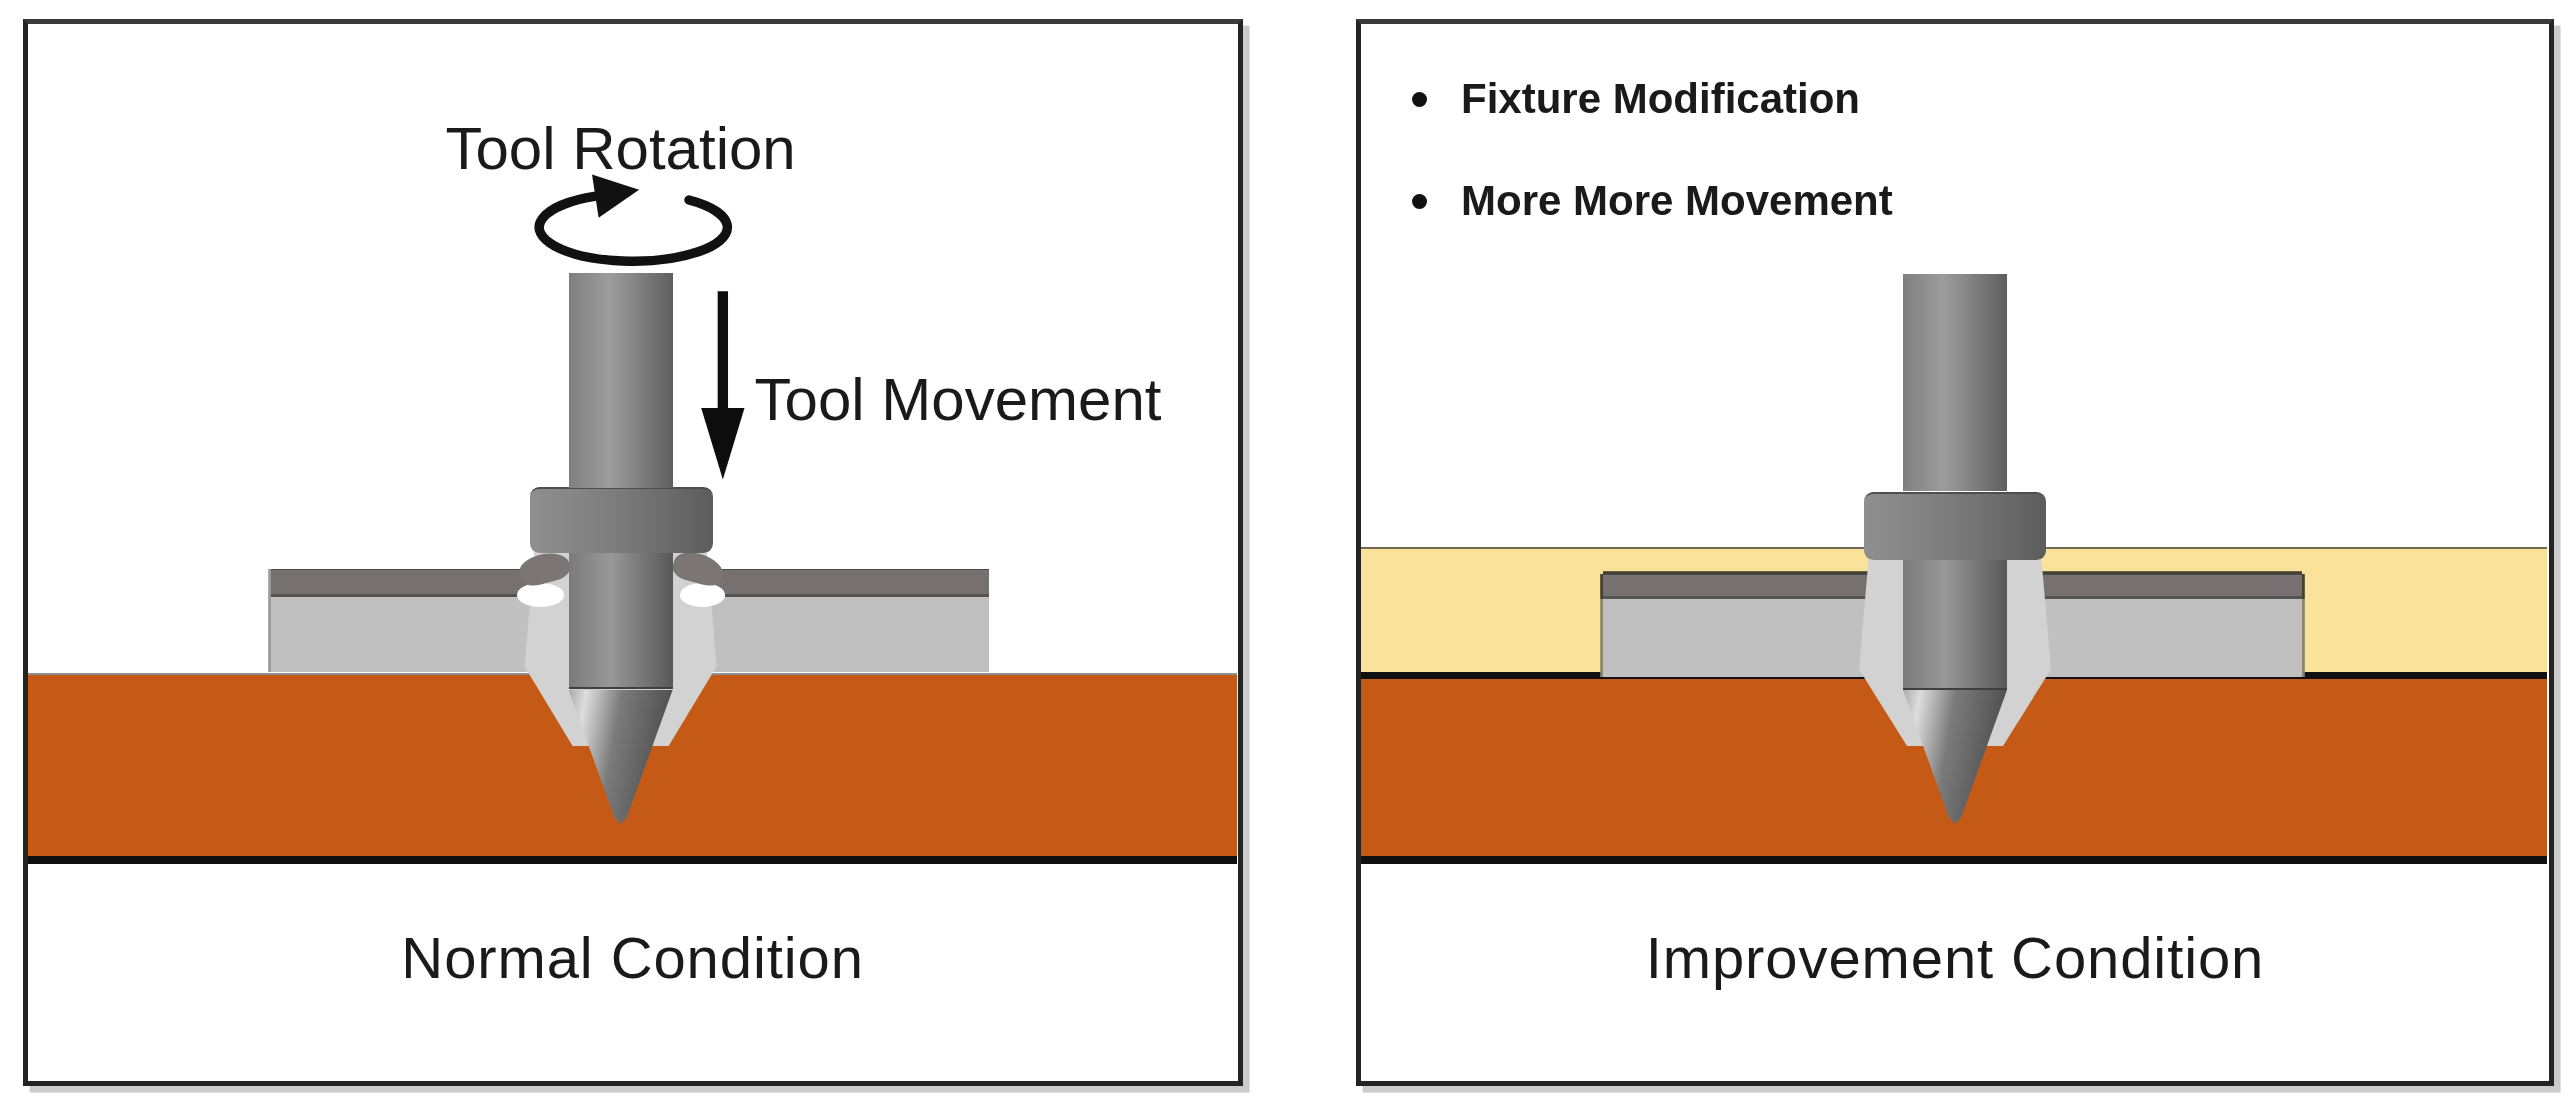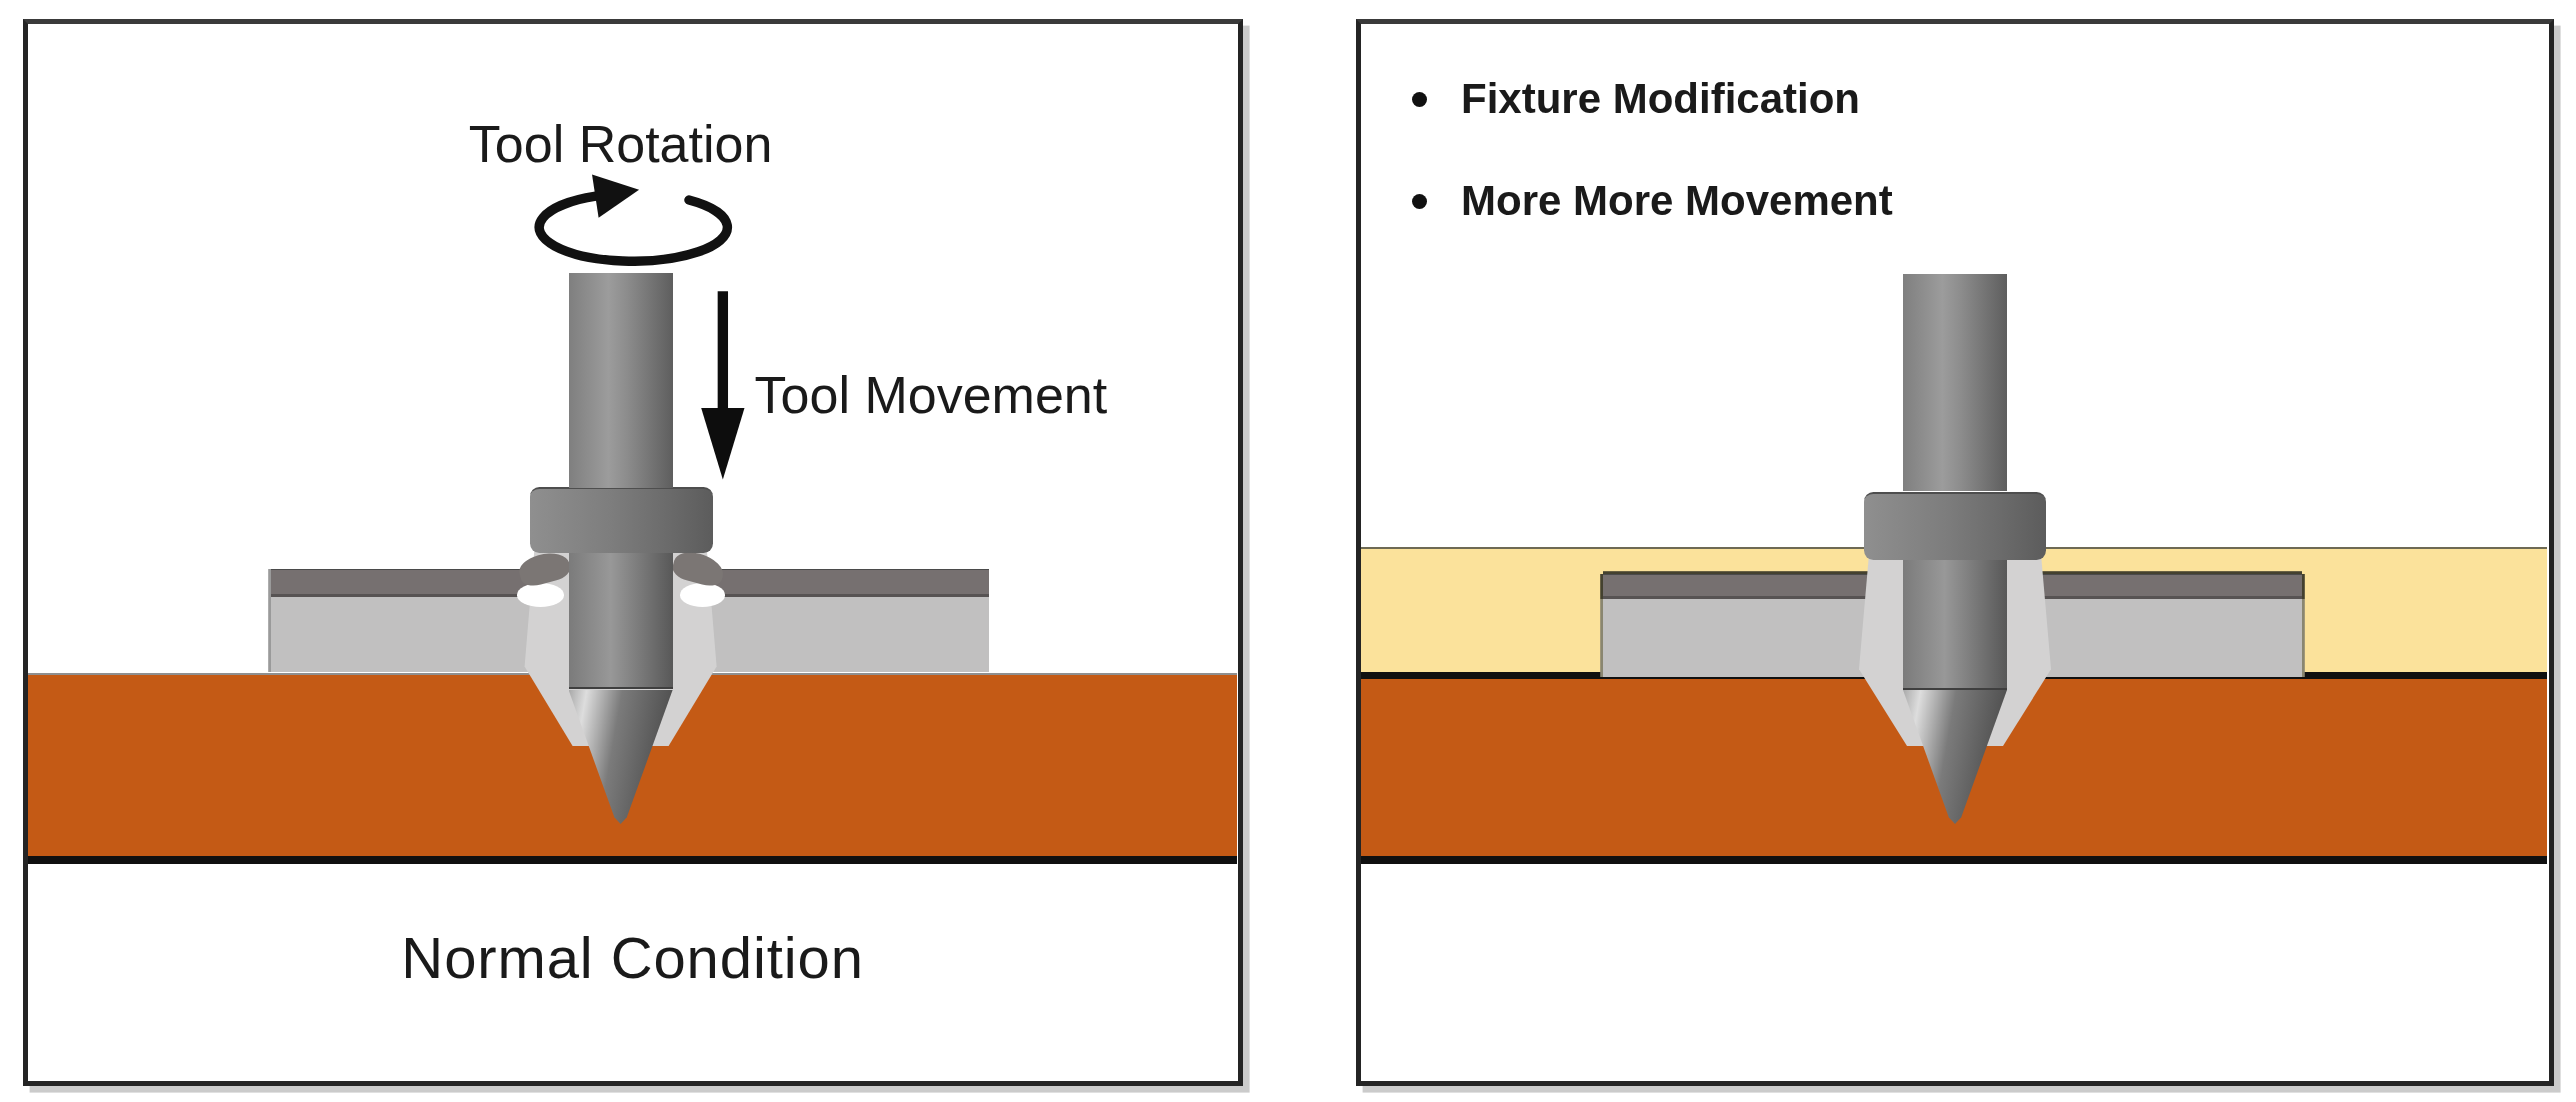--- a/index.html
+++ b/index.html
@@ -20,21 +20,21 @@
   .cone{background:linear-gradient(100deg,#a9a9a9 0%,#dddddd 14%,#7b7b7b 42%,#4e4e4e 85%);
         clip-path:polygon(0 0,100% 0,56% 95%,50% 100%,44% 95%);}
   .flash{background:#d3d2d2;clip-path:polygon(7% 0,93% 0,98% 60%,74% 100%,26% 100%,2% 60%);}
   .sheet-dark{background:#767070;border-top:1.9px solid #4a4a4a;border-bottom:3.8px solid #575353;box-sizing:border-box;}
   .sheet-light{background:#c1c0c0;}
   .wing{background:#7b7674;border-radius:45% 55% 35% 35%;}
   .gap-oval{background:#ffffff;border-radius:50%;}
   .workpiece{background:#c45a15;}
   .baseline-black{background:#101010;}
   
-  .label{font-size:52px;white-space:nowrap;}
+  .label{font-size:60px;white-space:nowrap;}
   .panel-title{width:100%;text-align:center;font-size:58px;letter-spacing:0.9px;white-space:nowrap;}
   .bullets{display:flex;flex-direction:column;gap:32px;}
   .bullet-row{display:flex;align-items:center;height:70px;}
   .bullet-dot{width:15px;height:15px;border-radius:50%;background:#111;margin-right:34px;flex:0 0 auto;}
   .bullet-text{font-size:42px;font-weight:bold;white-space:nowrap;}
   svg{display:block;}
 </style>
 </head>
 <body>
 
@@ -104,16 +104,17 @@
       <div class="bullet-row">
         <div class="bullet-dot"></div>
         <div class="bullet-text">Fixture Modification</div>
       </div>
       <div class="bullet-row">
         <div class="bullet-dot"></div>
         <div class="bullet-text">More More Movement</div>
       </div>
     </div>
 
+    <div class="abs panel-title" style="left:0;top:900px;z-index:9;">Improvement Condition</div>
   </div>
 
 </div>
 
 
 </body></html>

